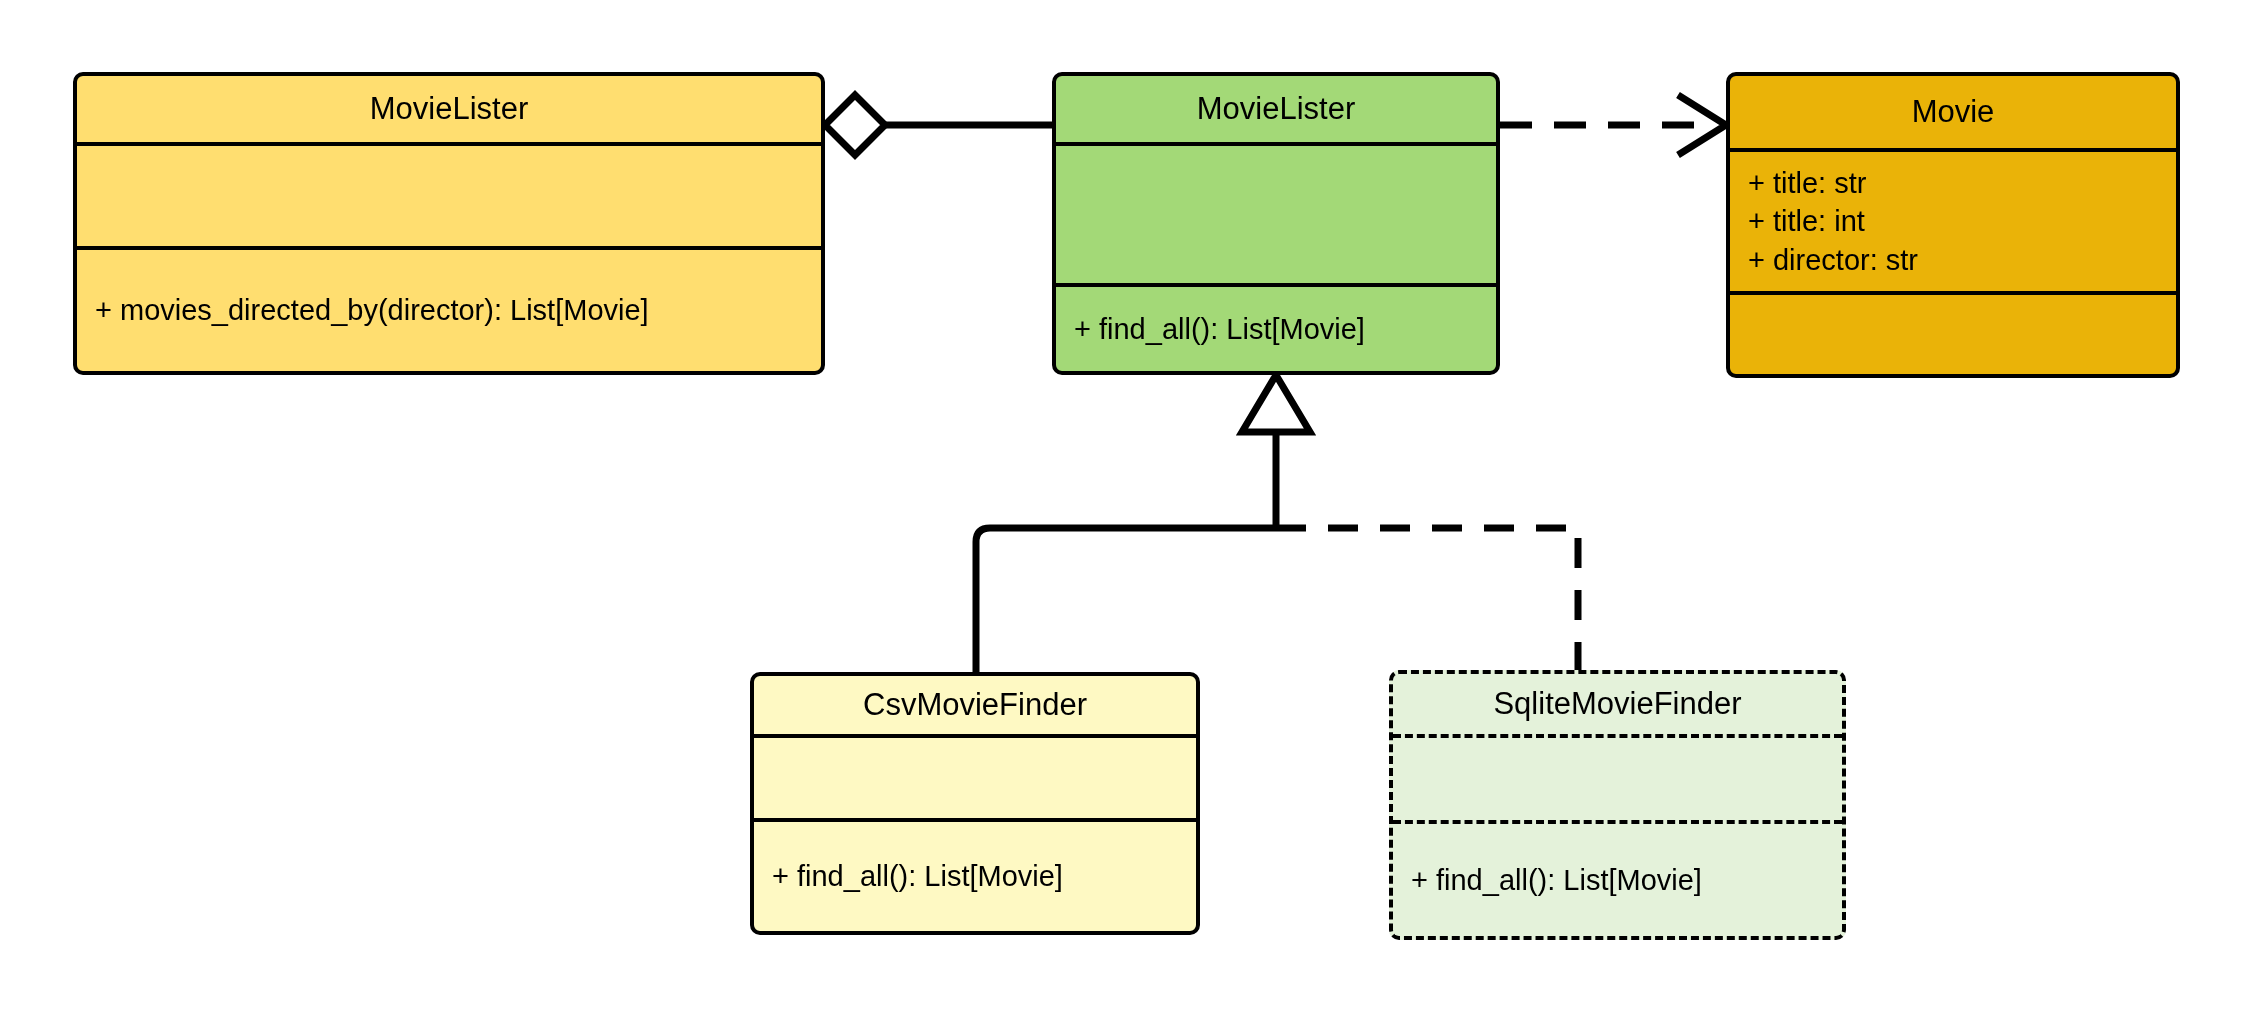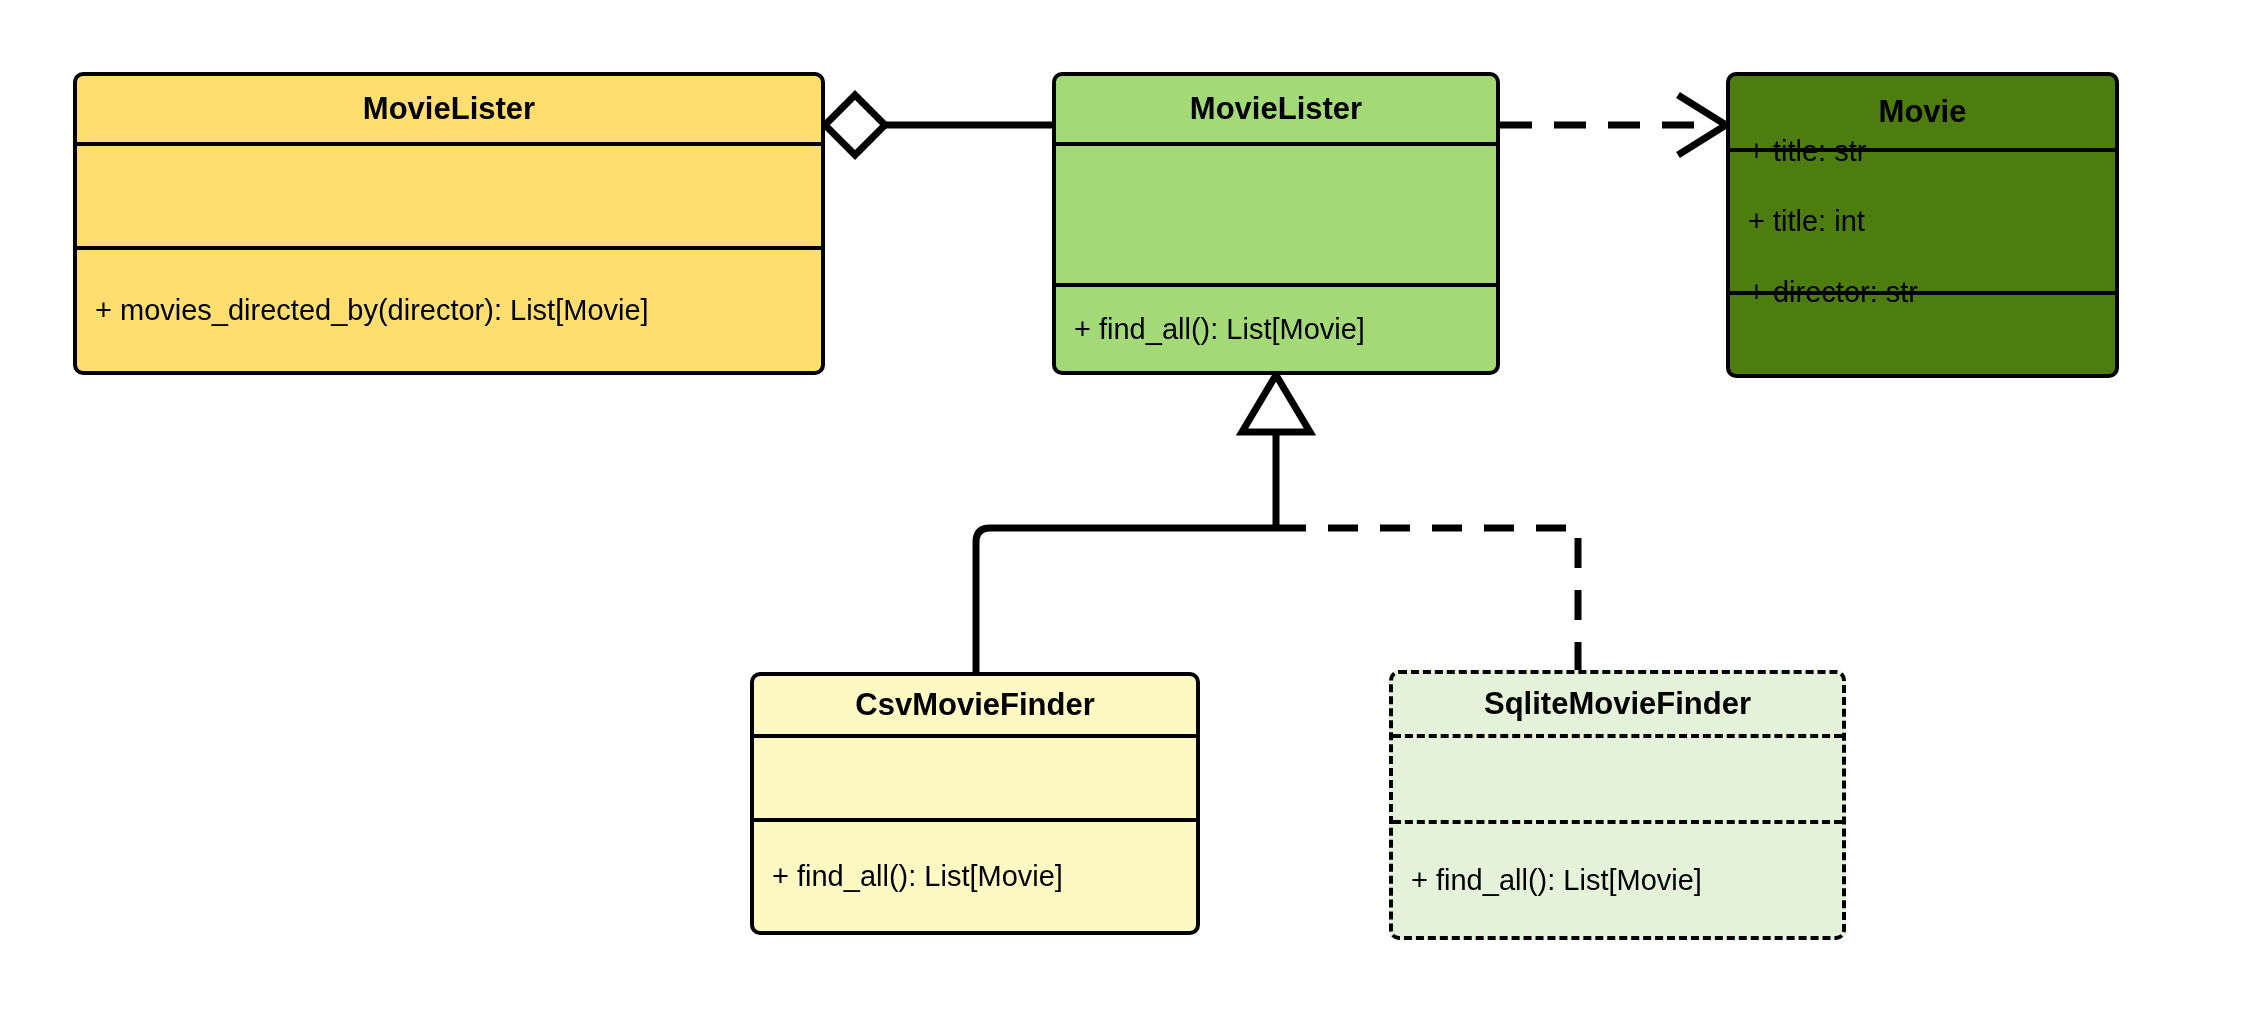--- a/index.html
+++ b/index.html
@@ -44,29 +44,27 @@
   .compartment {
     box-sizing: border-box;
     display: flex;
     flex-direction: column;
     justify-content: center;
   }
   .compartment.name-compartment {
     align-items: center;
     justify-content: center;
     border-bottom: 4px solid #000000;
-    font-weight: bold;
   }
   .dashed-class .compartment.name-compartment {
     border-bottom-style: dashed;
   }
   .compartment.attr-compartment {
     border-bottom: 4px solid #000000;
     padding: 10px 18px;
-    gap: 32px;
   }
   .dashed-class .compartment.attr-compartment {
     border-bottom-style: dashed;
   }
   .compartment.method-compartment {
     padding: 18px 18px;
   }
   .class-name {
     font-size: 31px;
     color: #000000;
@@ -93,22 +91,22 @@
 
   #class-movie-finder {
     left: 1052px; top: 72px; width: 448px; height: 303px;
     background: #A3D977;
   }
   #class-movie-finder .name-compartment { height: 70px; }
   #class-movie-finder .attr-compartment { height: 141px; }
   #class-movie-finder .method-compartment { flex: 1; }
 
   #class-movie {
-    left: 1726px; top: 72px; width: 393px; height: 306px;
-    background: #4d7c0f;
+    left: 1726px; top: 72px; width: 454px; height: 306px;
+    background: #eab308;
   }
   #class-movie .name-compartment { height: 76px; }
   #class-movie .attr-compartment { height: 143px; }
   #class-movie .method-compartment { flex: 1; }
 
   #class-csv-movie-finder {
     left: 750px; top: 672px; width: 450px; height: 263px;
     background: #fef9c3;
   }
   #class-csv-movie-finder .name-compartment { height: 62px; }

